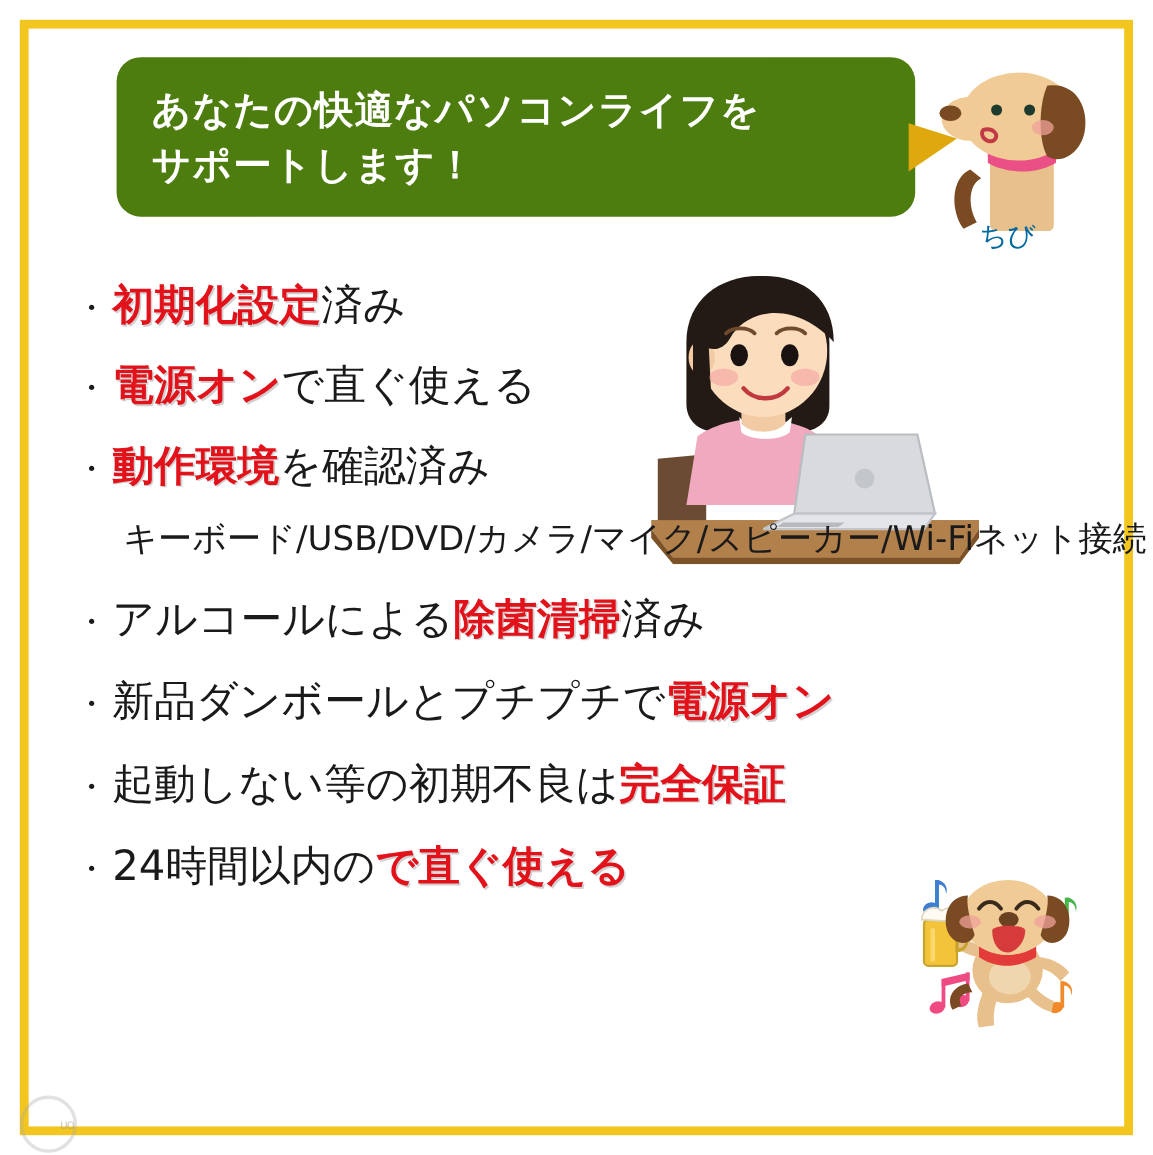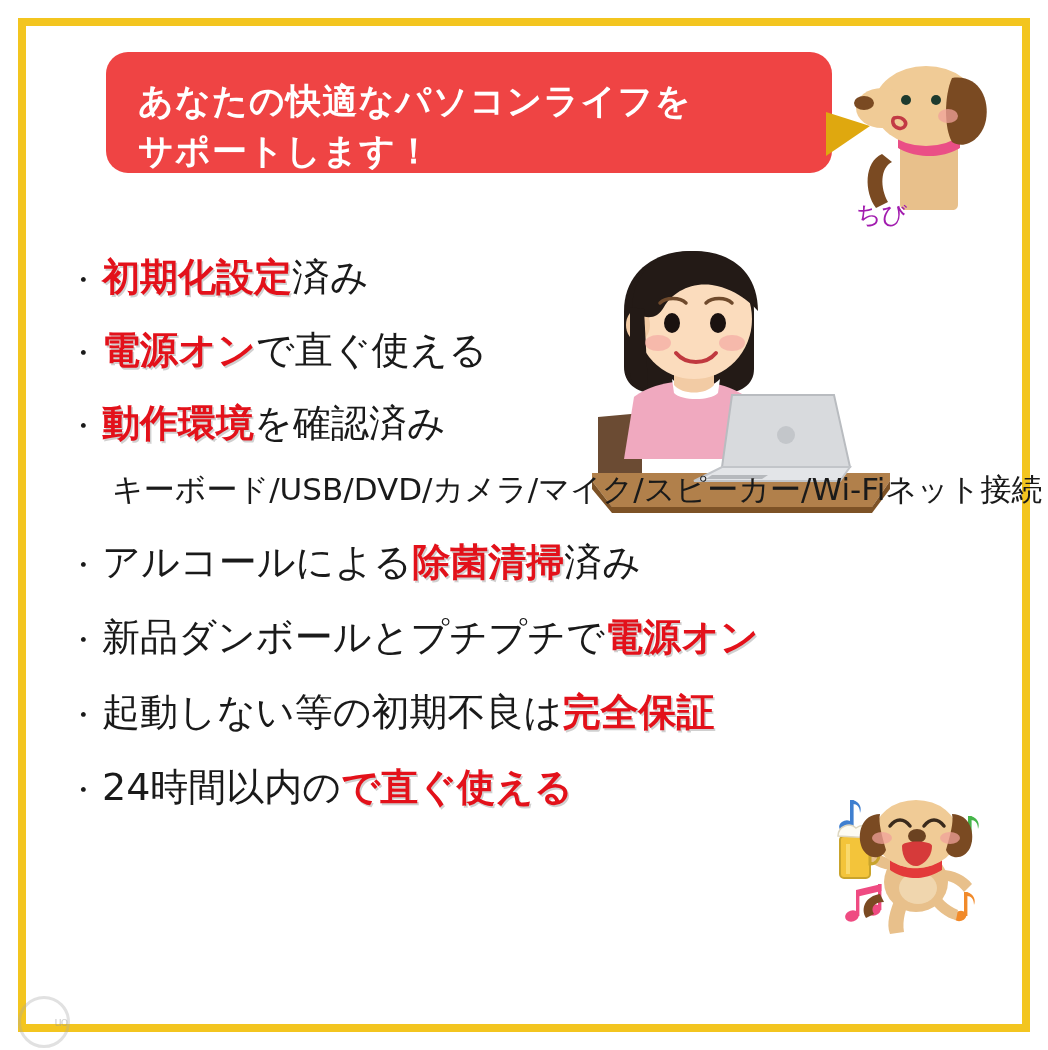--- a/index.html
+++ b/index.html
@@ -43,22 +43,22 @@
     text-align: right;
     letter-spacing: -1px;
   }
 
   
   .bubble {
     position: absolute;
     left: 106px;
     top: 52px;
     width: 726px;
-    height: 121px;
-    background: #ef4444;
+    height: 145px;
+    background: #4d7c0f;
     border-radius: 22px;
     box-sizing: border-box;
     padding: 24px 30px 0 32px;
   }
   .bubble-text {
     color: #ffffff;
     font-size: 35px;
     font-weight: bold;
     line-height: 1.42;
     letter-spacing: 1.2px;
@@ -81,23 +81,23 @@
     left: 848px;
     top: 58px;
     width: 150px;
     height: 180px;
   }
   .chibi-name {
     position: absolute;
     left: 856px;
     top: 198px;
     width: 120px;
-    text-align: left;
+    text-align: center;
     font-size: 25px;
-    color: #a21caf;
+    color: #0369a1;
     font-family: "DejaVu Sans", sans-serif;
   }
 
   
   .bullets {
     position: absolute;
     left: 68px;
     top: 252px;
     width: 900px;
   }

